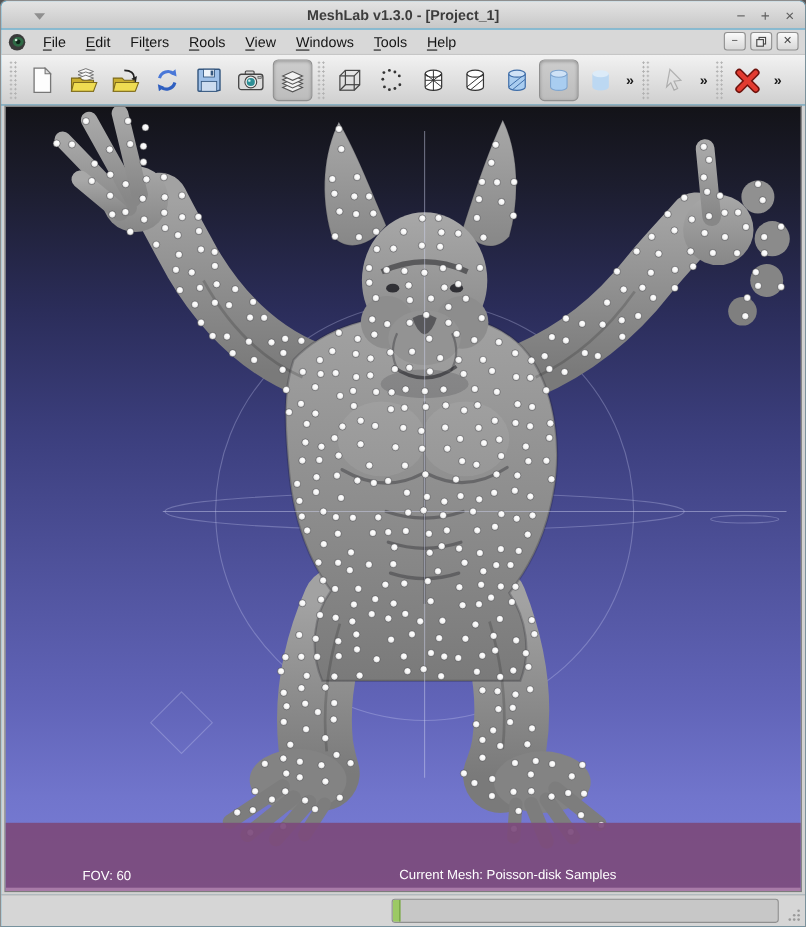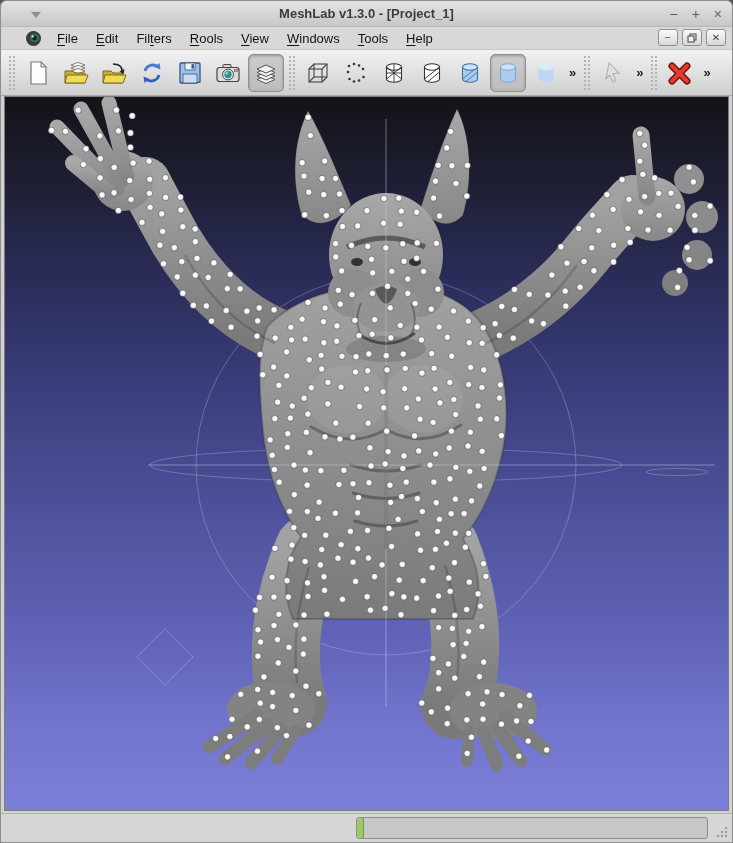--- a/index.html
+++ b/index.html
@@ -19,21 +19,21 @@
   .title-text{font-size:13px;font-weight:bold;color:#3c3c3c;}
   .shade-arrow{
     position:absolute;left:30px;top:11px;width:0;height:0;
     border-left:5px solid transparent;border-right:5px solid transparent;border-top:6px solid #8f8f8f;
   }
   .win-controls{position:absolute;right:10px;top:0;height:26px;display:flex;align-items:center;gap:14px;}
   .win-btn{font-size:14px;color:#5f5f5f;line-height:1;cursor:default;}
   
   .menubar{
     height:23px;display:flex;align-items:center;position:relative;
-    background:#d8d8d8;border-bottom:1px solid #c6c6c6;padding-left:22px;
+    background:#d8d8d8;border-bottom:1px solid #c6c6c6;padding-left:4px;
   }
   .applogo{width:17px;height:17px;margin:0 6px 0 2px;}
   .menu-item{font-size:13px;color:#141414;padding:2px 9px;white-space:nowrap;}
   .menu-item .accel{text-decoration:underline;text-underline-offset:2px;}
   .mdi-controls{position:absolute;right:6px;top:2px;display:flex;gap:4px;}
   .mdi-btn{
     width:20px;height:17px;border:1px solid #8f8f8f;border-radius:3px;
     background:linear-gradient(180deg,#fafafa,#d8d8d8);
     display:flex;align-items:center;justify-content:center;
     font-size:10px;color:#444;line-height:1;
@@ -827,20 +827,31 @@
             <circle cx="466.4" cy="640.3" r="3.2" fill="url(#dotGrad)" stroke="rgba(55,55,60,0.55)" stroke-width="0.7"></circle>
             <circle cx="523.2" cy="644.1" r="3.2" fill="url(#dotGrad)" stroke="rgba(55,55,60,0.55)" stroke-width="0.7"></circle>
             <circle cx="222.5" cy="659.9" r="3.2" fill="url(#dotGrad)" stroke="rgba(55,55,60,0.55)" stroke-width="0.7"></circle>
             <circle cx="252.4" cy="654.2" r="3.2" fill="url(#dotGrad)" stroke="rgba(55,55,60,0.55)" stroke-width="0.7"></circle>
             <circle cx="462.2" cy="656.5" r="3.2" fill="url(#dotGrad)" stroke="rgba(55,55,60,0.55)" stroke-width="0.7"></circle>
             <circle cx="513.8" cy="659.3" r="3.2" fill="url(#dotGrad)" stroke="rgba(55,55,60,0.55)" stroke-width="0.7"></circle>
             <circle cx="541.6" cy="653.0" r="3.2" fill="url(#dotGrad)" stroke="rgba(55,55,60,0.55)" stroke-width="0.7"></circle>
           </g>
       </svg>
 
+      <div class="hud-band">
+        <div class="hud-left">
+          <div>FOV: 60</div>
+          
+        </div>
+        <div class="hud-right">
+          <div>Current Mesh: Poisson-disk Samples</div>
+          
+          
+        </div>
+      </div>
     </div>
   </div>
 
   <div class="statusbar">
     <div class="pbar">
       <div class="pfill" id="pfill" style="width: 2%;"></div>
     </div>
     <svg class="grip" width="14" height="14">
       <g fill="#9a9a9a">
         <circle cx="11" cy="3" r="1.2"></circle>

